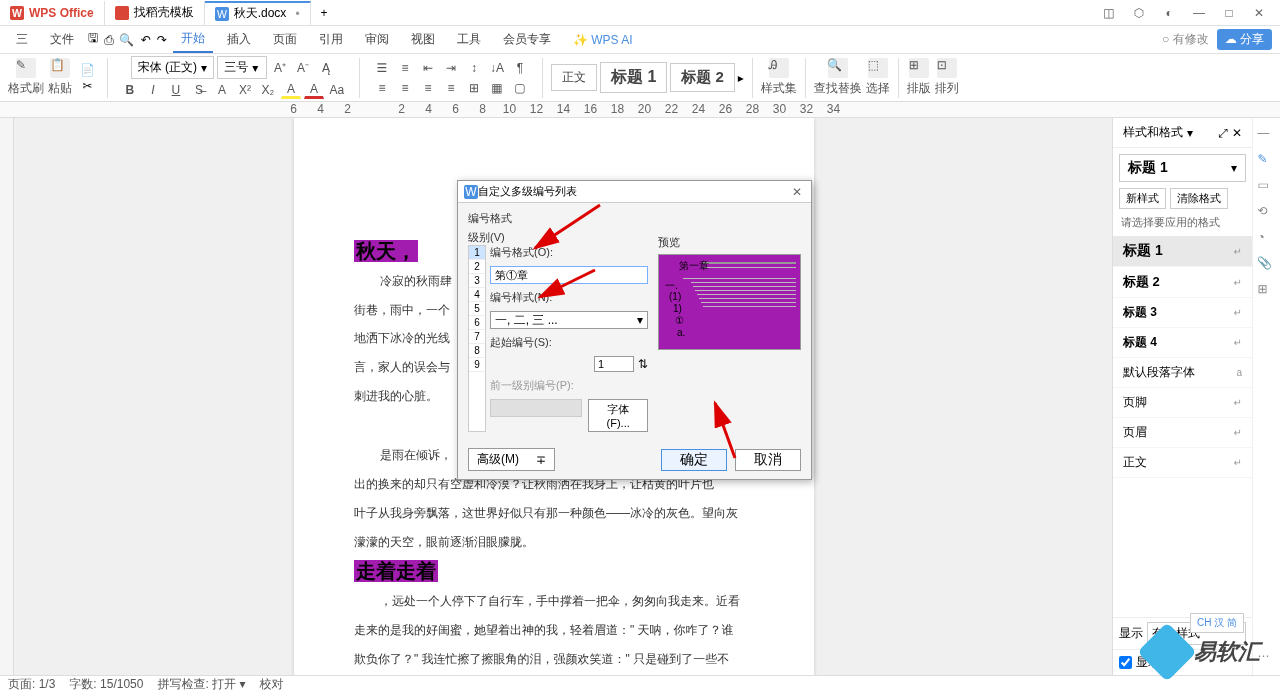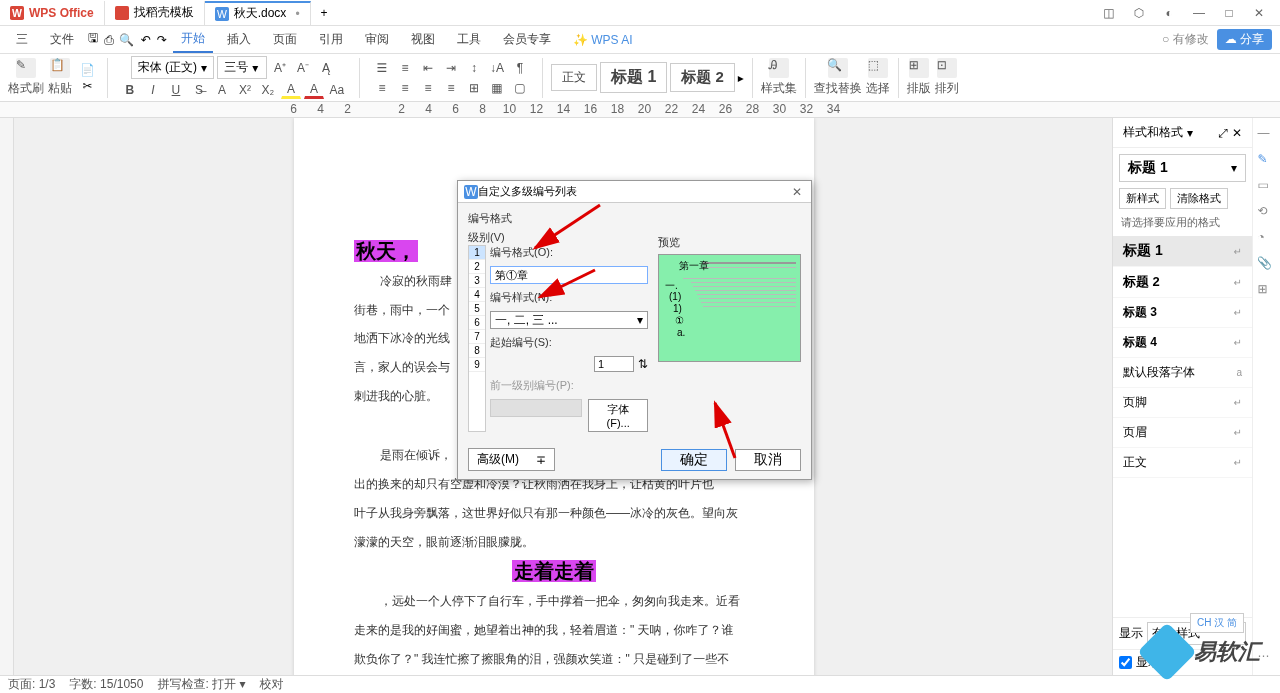--- a/index.html
+++ b/index.html
@@ -25,21 +25,21 @@
 .font-sel{border:1px solid #ccc;padding:2px 6px;display:flex;align-items:center;gap:4px;min-width:80px;}
 .rb-row{display:flex;gap:3px;align-items:center;}
 .rb-sm{width:20px;height:18px;display:flex;align-items:center;justify-content:center;color:#555;border:1px solid transparent;}
 .style-box{border:1px solid #ccc;padding:4px 10px;color:#444;}
 .style-box.h1{font-size:16px;font-weight:bold;}
 .ruler{height:16px;background:#fafafa;border-bottom:1px solid #ddd;position:relative;}
 .main{display:flex;height:calc(693px - 26px - 28px - 48px - 16px - 18px);}
 .left-gutter{width:14px;background:#f5f5f5;border-right:1px solid #ddd;}
 .doc-area{flex:1;background:#f0f0f0;position:relative;overflow:hidden;}
 .page{position:absolute;left:280px;top:0;width:520px;background:#fff;box-shadow:0 0 4px rgba(0,0,0,0.15);padding:120px 60px 40px 60px;}
-.doc-h{font-size:20px;font-weight:bold;background:#d946ef;display:inline;padding:0 2px;}
+.doc-h{font-size:20px;font-weight:bold;background:#a21caf;display:inline;padding:0 2px;}
 .doc-p{font-size:13px;line-height:1.9;color:#333;text-indent:2em;margin:4px 0;}
 .right-panel{width:168px;border-left:1px solid #ddd;background:#fff;display:flex;}
 .style-pane{flex:1;display:flex;flex-direction:column;}
 .style-pane-h{padding:6px 10px;border-bottom:1px solid #eee;display:flex;align-items:center;gap:4px;}
 .style-sel{border:1px solid #ccc;padding:4px 8px;margin:6px;display:flex;align-items:center;justify-content:space-between;}
 .style-btns{display:flex;gap:4px;padding:0 6px;}
 .style-sm-btn{border:1px solid #ccc;padding:2px 6px;font-size:11px;}
 .style-hint{padding:6px 8px;font-size:11px;color:#666;}
 .style-list{flex:1;overflow:auto;}
 .style-item{padding:6px 10px;display:flex;align-items:center;justify-content:space-between;border-bottom:1px solid #f5f5f5;}
@@ -62,21 +62,21 @@
 .level-item.sel{background:#cce4ff;}
 .level-fields{flex:1;display:flex;flex-direction:column;gap:6px;}
 .fld-label{font-size:11px;color:#333;}
 .fld-input{border:1px solid #7aafff;padding:2px 4px;height:18px;width:100%;background:#fff;font-size:11px;}
 .fld-select{border:1px solid #999;padding:2px 4px;height:18px;width:100%;background:#fff;font-size:11px;display:flex;align-items:center;justify-content:space-between;}
 .fld-spin{display:flex;align-items:center;gap:4px;}
 .fld-spin input{width:40px;border:1px solid #999;padding:1px 3px;text-align:left;font-size:11px;}
 .fld-dis{background:#e0e0e0;border:1px solid #ccc;height:18px;width:100px;}
 .font-btn{border:1px solid #999;padding:2px 8px;background:#fff;font-size:11px;}
 .preview{flex:1;margin-top:24px;}
-.preview-box{border:1px solid #999;background:#86efac;height:108px;padding:4px;position:relative;}
+.preview-box{border:1px solid #999;background:#a21caf;height:96px;padding:4px;position:relative;}
 .pv-line{height:2px;background:#999;margin:3px 0;}
 .pv-line.thin{height:1px;background:#bbb;}
 .pv-label{font-size:10px;position:absolute;}
 .dlg-bottom{display:flex;align-items:center;padding:8px 10px;gap:8px;}
 .adv-btn{border:1px solid #999;padding:2px 8px;background:#fff;font-size:11px;display:flex;align-items:center;gap:17px;}
 .dlg-actions{margin-left:auto;display:flex;gap:8px;}
 .dlg-btn{border:1px solid #999;padding:1px 18px;background:#fff;font-size:14px;}
 .dlg-btn.primary{border:1px solid #4a90e2;background:#eaf3ff;}
 .arrow{position:absolute;pointer-events:none;z-index:101;}
 .watermark{position:absolute;right:20px;bottom:20px;z-index:200;display:flex;align-items:center;gap:6px;}
@@ -285,21 +285,21 @@
       <p class="doc-p"><span>冷寂的秋雨肆</span></p>
       <p class="doc-p" style="text-indent:0;"><span>街巷，雨中，一个</span></p>
       <p class="doc-p" style="text-indent:0;"><span>地洒下冰冷的光线</span></p>
       <p class="doc-p" style="text-indent:0;"><span>言，家人的误会与</span></p>
       <p class="doc-p" style="text-indent:0;"><span>刺进我的心脏。</span></p>
       <p style="text-align:center;"><span class="doc-h">滴滴答</span></p>
       <p class="doc-p"><span>是雨在倾诉，</span></p>
       <p class="doc-p" style="text-indent:0;"><span>出的换来的却只有空虚和冷漠？让秋雨洒在我身上，让枯黄的叶片也</span></p>
       <p class="doc-p" style="text-indent:0;"><span>叶子从我身旁飘落，这世界好似只有那一种颜色——冰冷的灰色。望向灰</span></p>
       <p class="doc-p" style="text-indent:0;"><span>濛濛的天空，眼前逐渐泪眼朦胧。</span></p>
-      <p style="text-align:center;"><span class="doc-h">走着走着</span></p>
+      <p style=""><span class="doc-h">走着走着</span></p>
       <p class="doc-p"><span>，远处一个人停下了自行车，手中撑着一把伞，匆匆向我走来。近看</span></p>
       <p class="doc-p" style="text-indent:0;"><span>走来的是我的好闺蜜，她望着出神的我，轻着眉道：" 天呐，你咋了？谁</span></p>
       <p class="doc-p" style="text-indent:0;"><span>欺负你了？" 我连忙擦了擦眼角的泪，强颜欢笑道：" 只是碰到了一些不</span></p>
 
     </div>
   </div>
 
   <div class="right-panel">
     <div class="style-pane">
       <div class="style-pane-h">

